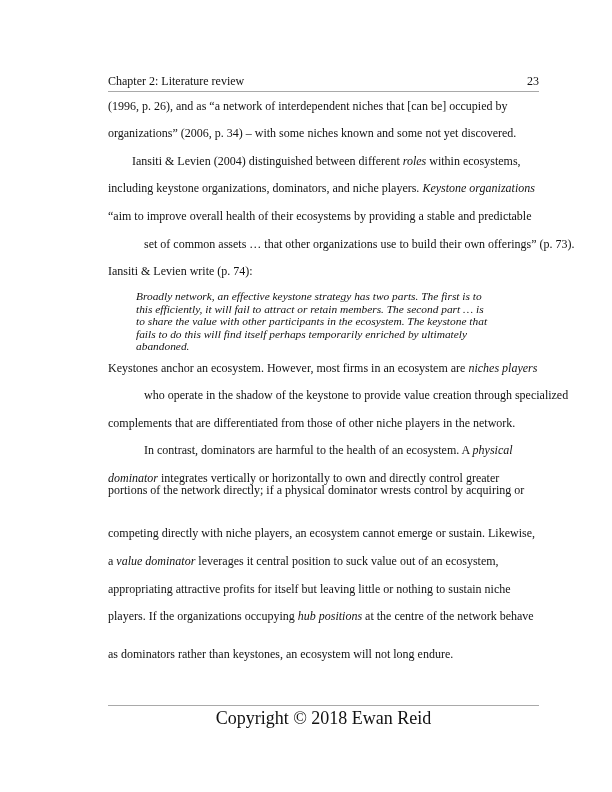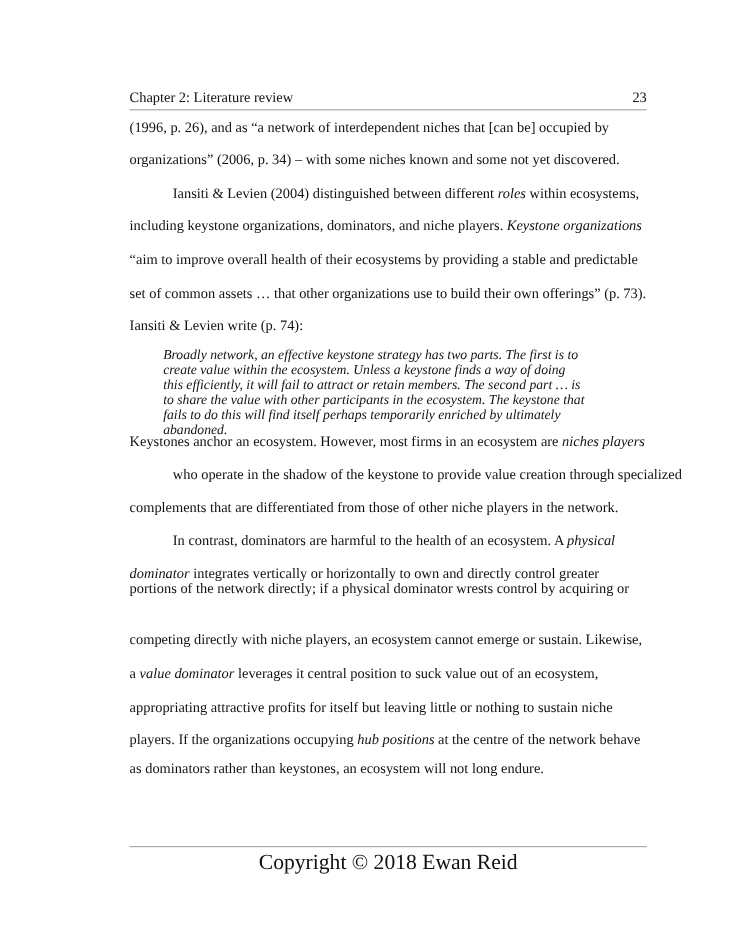--- a/index.html
+++ b/index.html
@@ -24,45 +24,44 @@
 
   <div class="header">
     <span class="title">Chapter 2: Literature review</span>
     <span class="pnum">23</span>
   </div>
   <div class="hrule" style="top:91px;"></div>
 
   <div class="body">
     <div class="line" style="top:2px;">(1996, p. 26),  and as “a network of interdependent niches that [can be] occupied by</div>
     <div class="line" style="top:29px;">organizations” (2006, p. 34) – with some niches known and some not yet discovered.</div>
-    <div class="line" style="top:57px; left:36px;"><span>Iansiti &amp; Levien (2004) distinguished between different </span><em>roles</em><span> within ecosystems,</span></div>
+    <div class="line" style="top:57px; left:24px;"><span>Iansiti &amp; Levien (2004) distinguished between different </span><em>roles</em><span> within ecosystems,</span></div>
     <div class="line" style="top:84px;"><span>including keystone organizations, dominators, and niche players.  </span><em>Keystone organizations</em><span></span></div>
     <div class="line" style="top:112px;">“aim to improve overall health of their ecosystems by providing a stable and predictable</div>
-    <div class="line" style="top:140px;">set of common assets … that other organizations use to build their own offerings” (p. 73).</div>
+    <div class="line" style="top:140px;margin-left:36px;">set of common assets … that other organizations use to build their own offerings” (p. 73).</div>
     <div class="line" style="top:167px;">Iansiti &amp; Levien write (p. 74):</div>
   </div>
 
   <div class="bq">
     <div class="bl">Broadly network, an effective keystone strategy has two parts.  The first is to</div>
-    <div class="bl">create value within the ecosystem.  Unless a keystone finds a way of doing</div>
     <div class="bl">this efficiently, it will fail to attract or retain members.  The second part … is</div>
     <div class="bl">to share the value with other participants in the ecosystem.  The keystone that</div>
     <div class="bl">fails to do this will find itself perhaps temporarily enriched by ultimately</div>
     <div class="bl">abandoned.</div>
   </div>
 
   <div class="body" style="top:358px;">
     <div class="line" style="top:2px;"><span>Keystones anchor an ecosystem.  However, most firms in an ecosystem are </span><em>niches players</em><span></span></div>
     <div class="line" style="top:29px;margin-left:36px;">who operate in the shadow of the keystone to provide value creation through specialized</div>
     <div class="line" style="top:57px;">complements that are differentiated from those of other niche players in the network.</div>
     <div class="line" style="top:84px; left:36px;"><span>In contrast, dominators are harmful to the health of an ecosystem.  A </span><em>physical</em><span></span></div>
     <div class="line" style="top:112px;"><span></span><em>dominator</em><span> integrates vertically or horizontally to own and directly control greater</span></div>
     <div class="line" style="top:124px;">portions of the network directly; if a physical dominator wrests control by acquiring or</div>
     <div class="line" style="top:167px;">competing directly with niche players, an ecosystem cannot emerge or sustain.  Likewise,</div>
     <div class="line" style="top:195px;"><span>a </span><em>value dominator</em><span> leverages it central position to suck value out of an ecosystem,</span></div>
     <div class="line" style="top:223px;">appropriating attractive profits for itself but leaving little or nothing to sustain niche</div>
     <div class="line" style="top:250px;"><span>players.  If the organizations occupying </span><em>hub positions</em><span> at the centre of the network behave</span></div>
-    <div class="line" style="top:274px;">as dominators rather than keystones, an ecosystem will not long endure.</div>
+    <div class="line" style="top:288px;">as dominators rather than keystones, an ecosystem will not long endure.</div>
   </div>
 
   <div class="hrule" style="top:705px;"></div>
   <div class="footer">Copyright © 2018 Ewan Reid</div>
 </div>
 
 </body></html>

